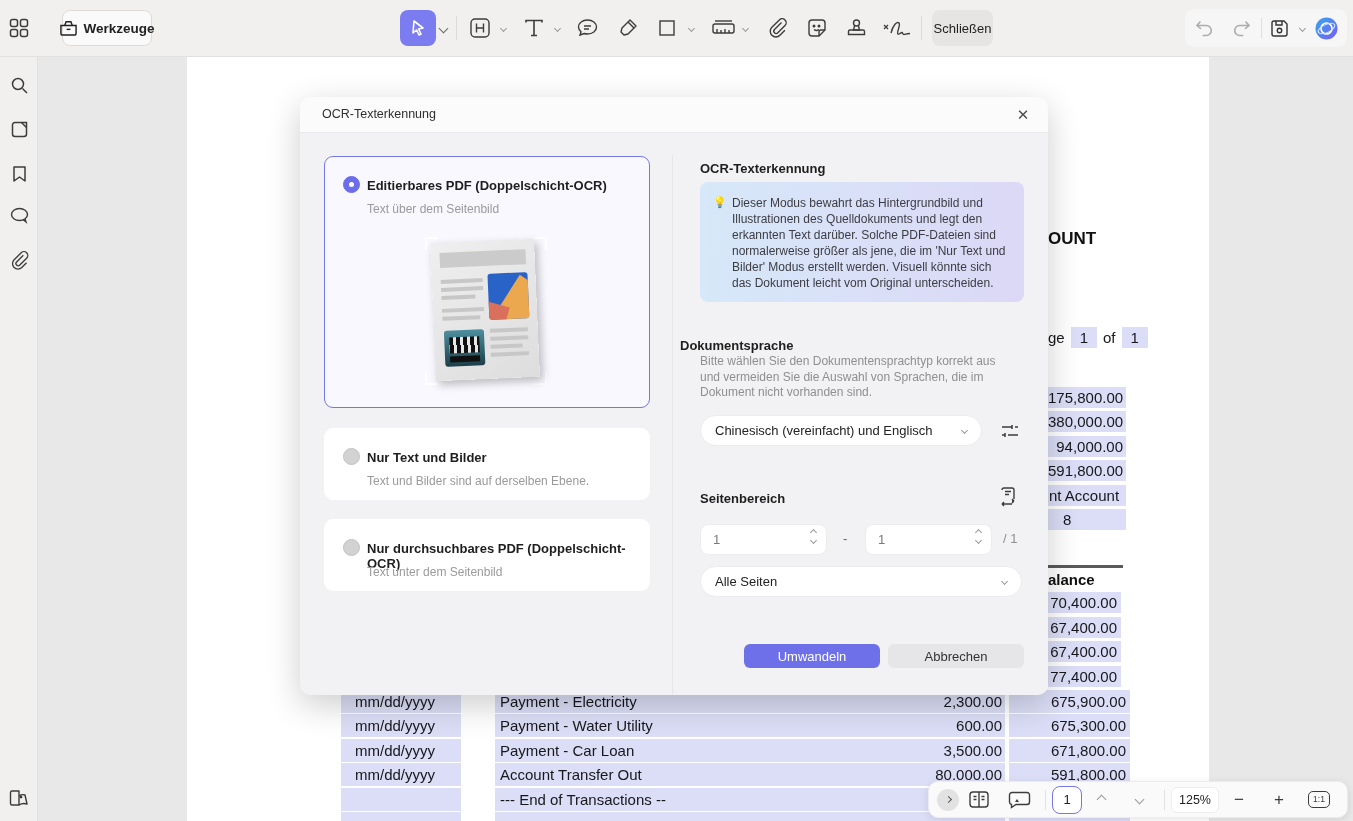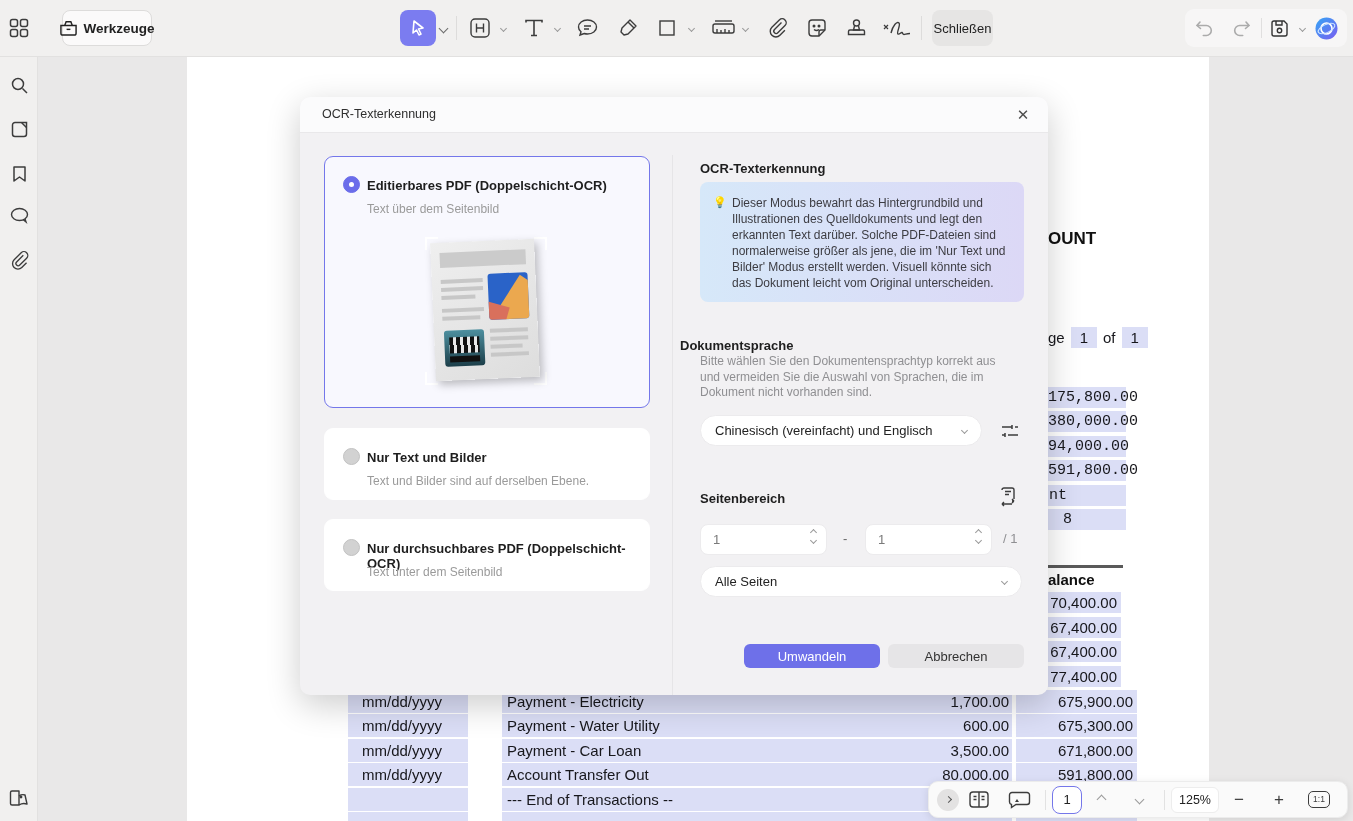--- a/index.html
+++ b/index.html
@@ -21,23 +21,23 @@
   .chev.up { transform:rotate(-135deg); }
   .chev.right { transform:rotate(-45deg); }
   .chev.sm { width:5px; height:5px; border-color:#9a9a9a; }
   .vdiv { position:absolute; top:16px; width:1px; height:24px; background:#dddcdb; }
   .right-group { position:absolute; left:1185px; top:9px; width:162px; height:38px; background:#f7f6f6; border-radius:9px; display:flex; align-items:center; }
 
   
   .page { position:absolute; left:187px; top:57px; width:1022px; height:764px; background:#ffffff; }
   .hl { background:#dbdef6; color:#17171c; font-size:15px; line-height:21px; }
   .frag { position:absolute; z-index:1; }
-  .valbox { position:absolute; left:1048px; width:78px; height:21px; background:#dbdef6; font-size:15px; line-height:21px; text-align:right; padding-right:3px; color:#17171c; z-index:1;font-family:Liberation Mono, monospace; }
+  .valbox { position:absolute; left:1048px; width:78px; height:21px; background:#dbdef6; font-size:15px; line-height:21px; text-align:right; padding-right:3px; color:#17171c; z-index:1; }
   .balbox { position:absolute; left:1048px; width:73px; height:21px; background:#dbdef6; font-size:15px; line-height:21px; text-align:right; padding-right:4px; color:#17171c; z-index:1; }
-  .trow { position:absolute; left:348px; width:790px; height:23px; z-index:1; }
+  .trow { position:absolute; left:341px; width:790px; height:23px; z-index:1; }
   .tcell { position:absolute; top:0; height:23px; background:#dbdef6; font-size:15px; line-height:23px; color:#17171c; white-space:nowrap; overflow:hidden; }
   .c-date { left:0; width:120px; padding-left:14px; }
   .c-desc { left:124px; width:430px; padding-left:5px;margin-left:30px; }
   .c-amt  { left:558px; width:106px; text-align:right; padding-right:3px; }
   .c-bal  { left:668px; width:121px; text-align:right; padding-right:4px; }
 
   
   .dialog { position:absolute; left:300px; top:97px; width:748px; height:598px; background:#f2f1f3; border-radius:10px; box-shadow:0 10px 34px rgba(0,0,0,.20); z-index:10; }
   .dlg-header { position:absolute; left:0; top:0; width:100%; height:36px; background:#fbfbfc; border-bottom:1px solid #e9e8ea; border-radius:10px 10px 0 0; }
   .dlg-title { position:absolute; left:22px; top:10px; font-size:12.5px; color:#2f2f2f; }
@@ -103,21 +103,21 @@
 <div class="frag" style="left:1048px; top:571px; font-size:15px; font-weight:bold; color:#111;">alance</div>
 
 <div class="balbox" style="top:592px;">70,400.00</div>
 <div class="balbox" style="top:617px;">67,400.00</div>
 <div class="balbox" style="top:641px;">67,400.00</div>
 <div class="balbox" style="top:666px;">77,400.00</div>
 
 <div class="trow" style="top:690px;">
   <div class="tcell c-date">mm/dd/yyyy</div>
   <div class="tcell c-desc">Payment - Electricity</div>
-  <div class="tcell c-amt">1,700.00</div>
+  <div class="tcell c-amt">2,300.00</div>
   <div class="tcell c-bal">675,900.00</div>
 </div>
 <div class="trow" style="top:714px;">
   <div class="tcell c-date">mm/dd/yyyy</div>
   <div class="tcell c-desc">Payment - Water Utility</div>
   <div class="tcell c-amt">600.00</div>
   <div class="tcell c-bal">675,300.00</div>
 </div>
 <div class="trow" style="top:739px;">
   <div class="tcell c-date">mm/dd/yyyy</div>

